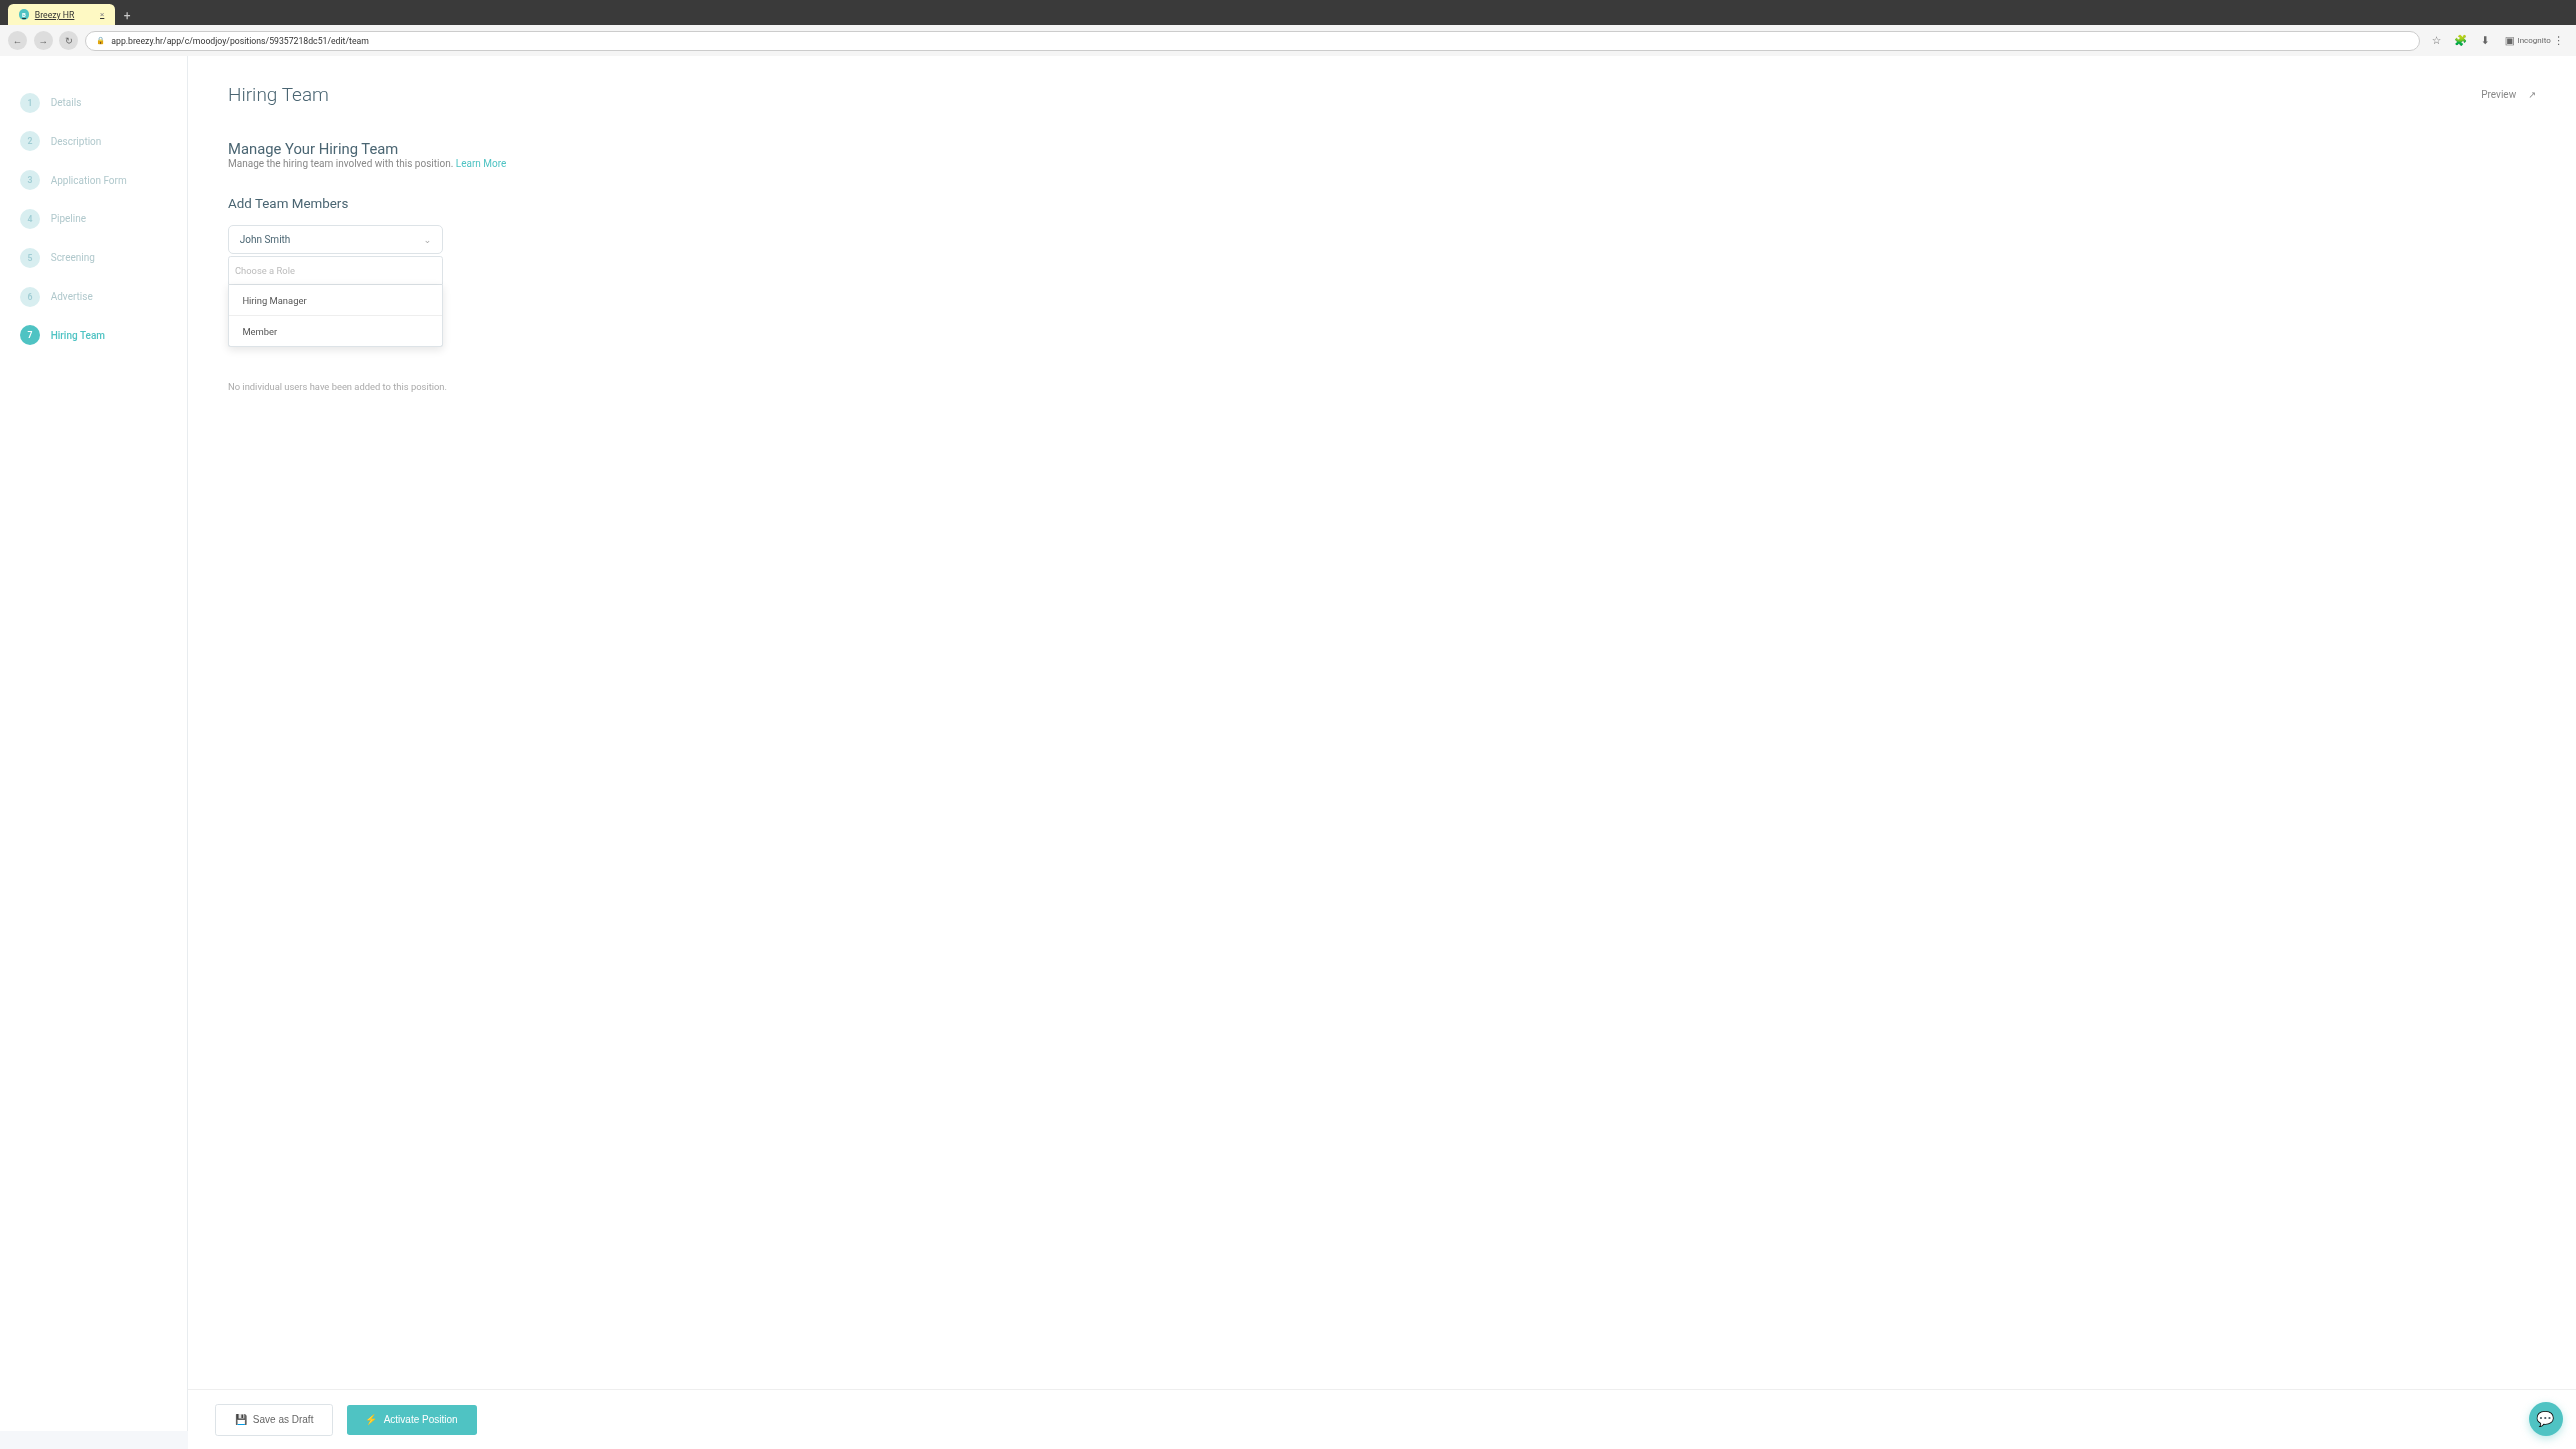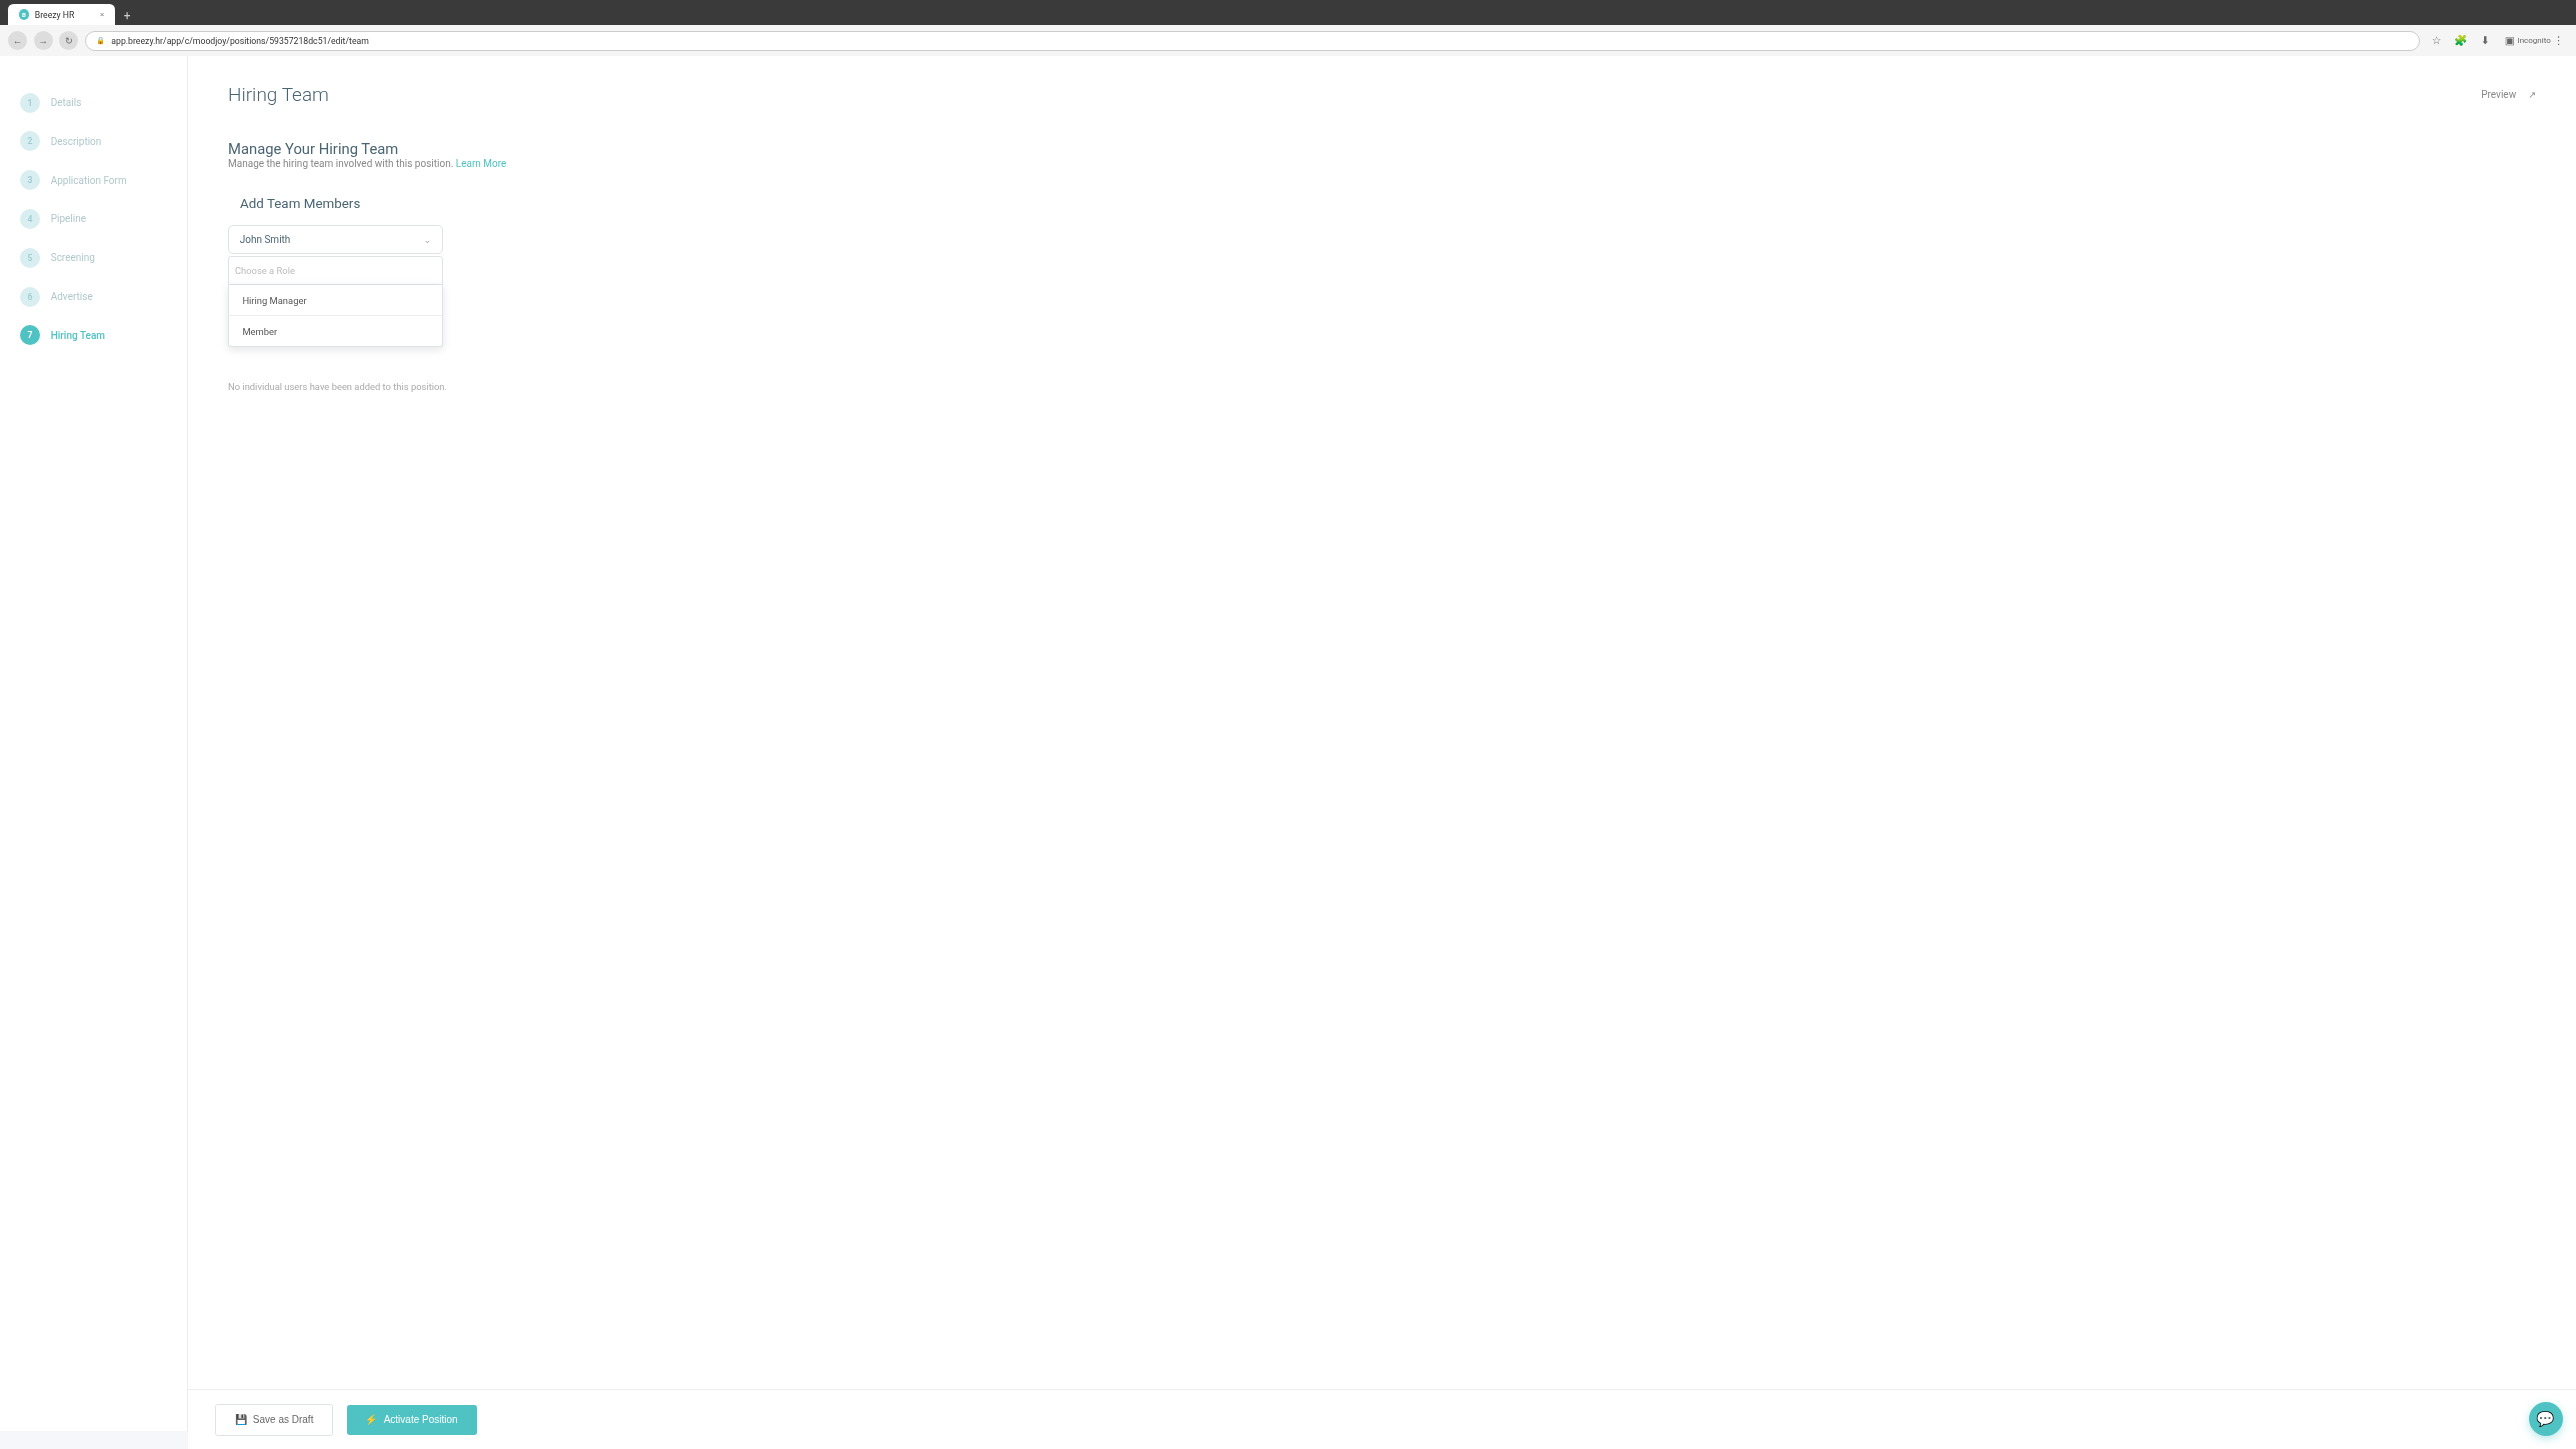--- a/index.html
+++ b/index.html
@@ -11,30 +11,31 @@
       width: 100%;
     }
     .browser-tabs {
       display: flex;
       align-items: flex-end;
       padding: 4px 8px 0;
       background: #3a3a3a;
       gap: 2.7px;
     }
     .browser-tab {
-      background: #ffffff;
+      background: #fef9c3;
       border-radius: 5.4px 5.4px 0 0;
       padding: 5.4px 10.7px;
       display: flex;
       align-items: center;
       gap: 5.4px;
       font-size: 8.7px;
       color: #333;
       min-width: 107px;
       cursor: pointer;
+      text-decoration: underline;
     }
     .browser-tab .tab-favicon {
       width: 10.7px; height: 10.7px;
       background: #4fc3c3;
       border-radius: 50%;
       display: flex; align-items: center; justify-content: center;
       color: white; font-size: 6px; font-weight: bold;
     }
     .browser-tab .tab-close {
       margin-left: auto;
@@ -185,21 +186,20 @@
 
     
     .add-team-section {
       margin-bottom: 34px;
     }
     .add-team-title {
       font-size: 13.4px;
       font-weight: 400;
       color: #4a6572;
       margin-bottom: 13.4px;
-      margin-left: 12px;
     }
 
     
     .member-selector {
       width: 215px;
       position: relative;
       margin-bottom: 2.7px;
     }
     .member-select-box {
       width: 100%;

